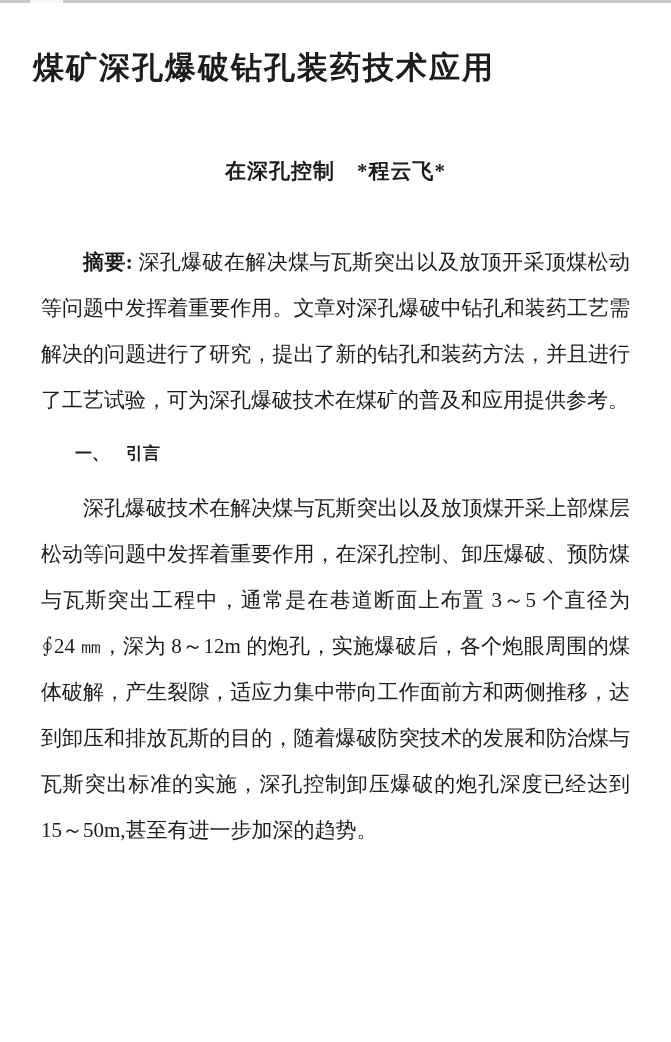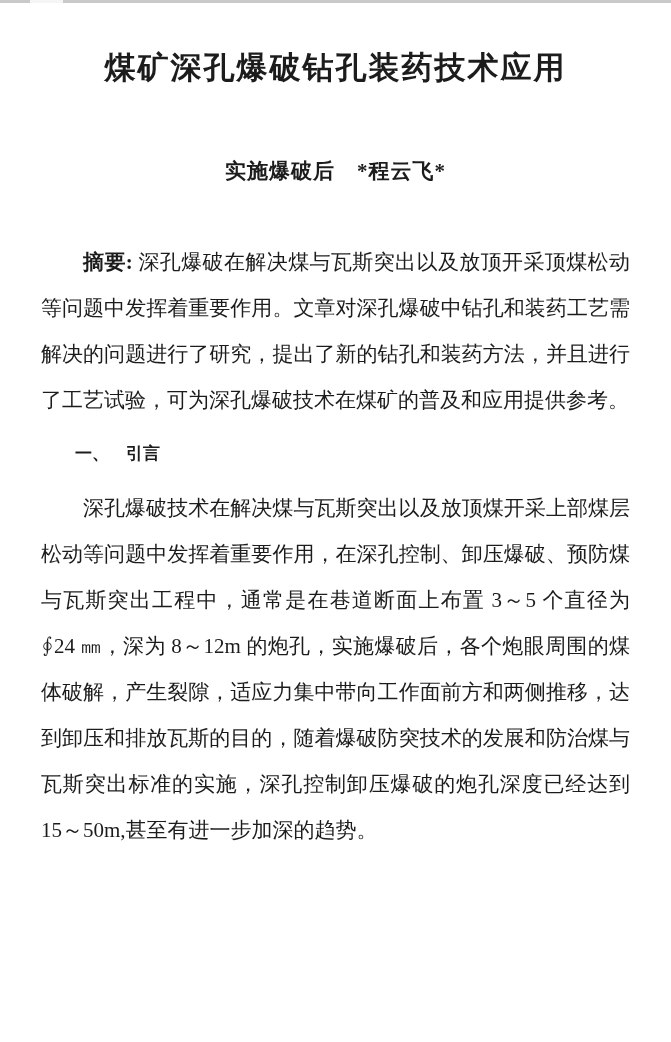--- a/index.html
+++ b/index.html
@@ -32,21 +32,20 @@
     top: 3px; left: 0;
     width: 671px;
     padding: 0 33px;
     box-sizing: border-box;
   }
   .doc-title {
     margin: 45px 0 0 0;
     font-size: 31px;
     line-height: 1.3;
     font-weight: bold;
-    text-align: center;
     letter-spacing: 2px;
     white-space: nowrap;
   }
   .doc-author {
     margin: 70px 0 0 0;
     font-size: 21px;
     line-height: 1.3;
     font-weight: bold;
     text-align: center;
     letter-spacing: 1px;
@@ -79,21 +78,21 @@
 <body>
 
 <div class="top-edge">
   <div class="top-edge-notch"></div>
 </div>
 
 <div class="page">
 
   <h1 class="doc-title">煤矿深孔爆破钻孔装药技术应用</h1>
 
-  <div class="doc-author">实施爆破后　*程云飞*</div>
+  <div class="doc-author">在深孔控制　*程云飞*</div>
 
   <div class="doc-body">
 
     <p class="abstract-para"><span class="lead-label">摘要:</span><span> 深孔爆破在解决煤与瓦斯突出以及放顶开采顶煤松动等问题中发挥着重要作用。文章对深孔爆破中钻孔和装药工艺需解决的问题进行了研究，提出了新的钻孔和装药方法，并且进行了工艺试验，可为深孔爆破技术在煤矿的普及和应用提供参考。</span></p>
 
 
     <h2 class="section-heading">一、　引言</h2>
 
     <p>深孔爆破技术在解决煤与瓦斯突出以及放顶煤开采上部煤层松动等问题中发挥着重要作用，在深孔控制、卸压爆破、预防煤与瓦斯突出工程中，通常是在巷道断面上布置 3～5 个直径为∮24 ㎜，深为 8～12m 的炮孔，实施爆破后，各个炮眼周围的煤体破解，产生裂隙，适应力集中带向工作面前方和两侧推移，达到卸压和排放瓦斯的目的，随着爆破防突技术的发展和防治煤与瓦斯突出标准的实施，深孔控制卸压爆破的炮孔深度已经达到 15～50m,甚至有进一步加深的趋势。</p>
 

